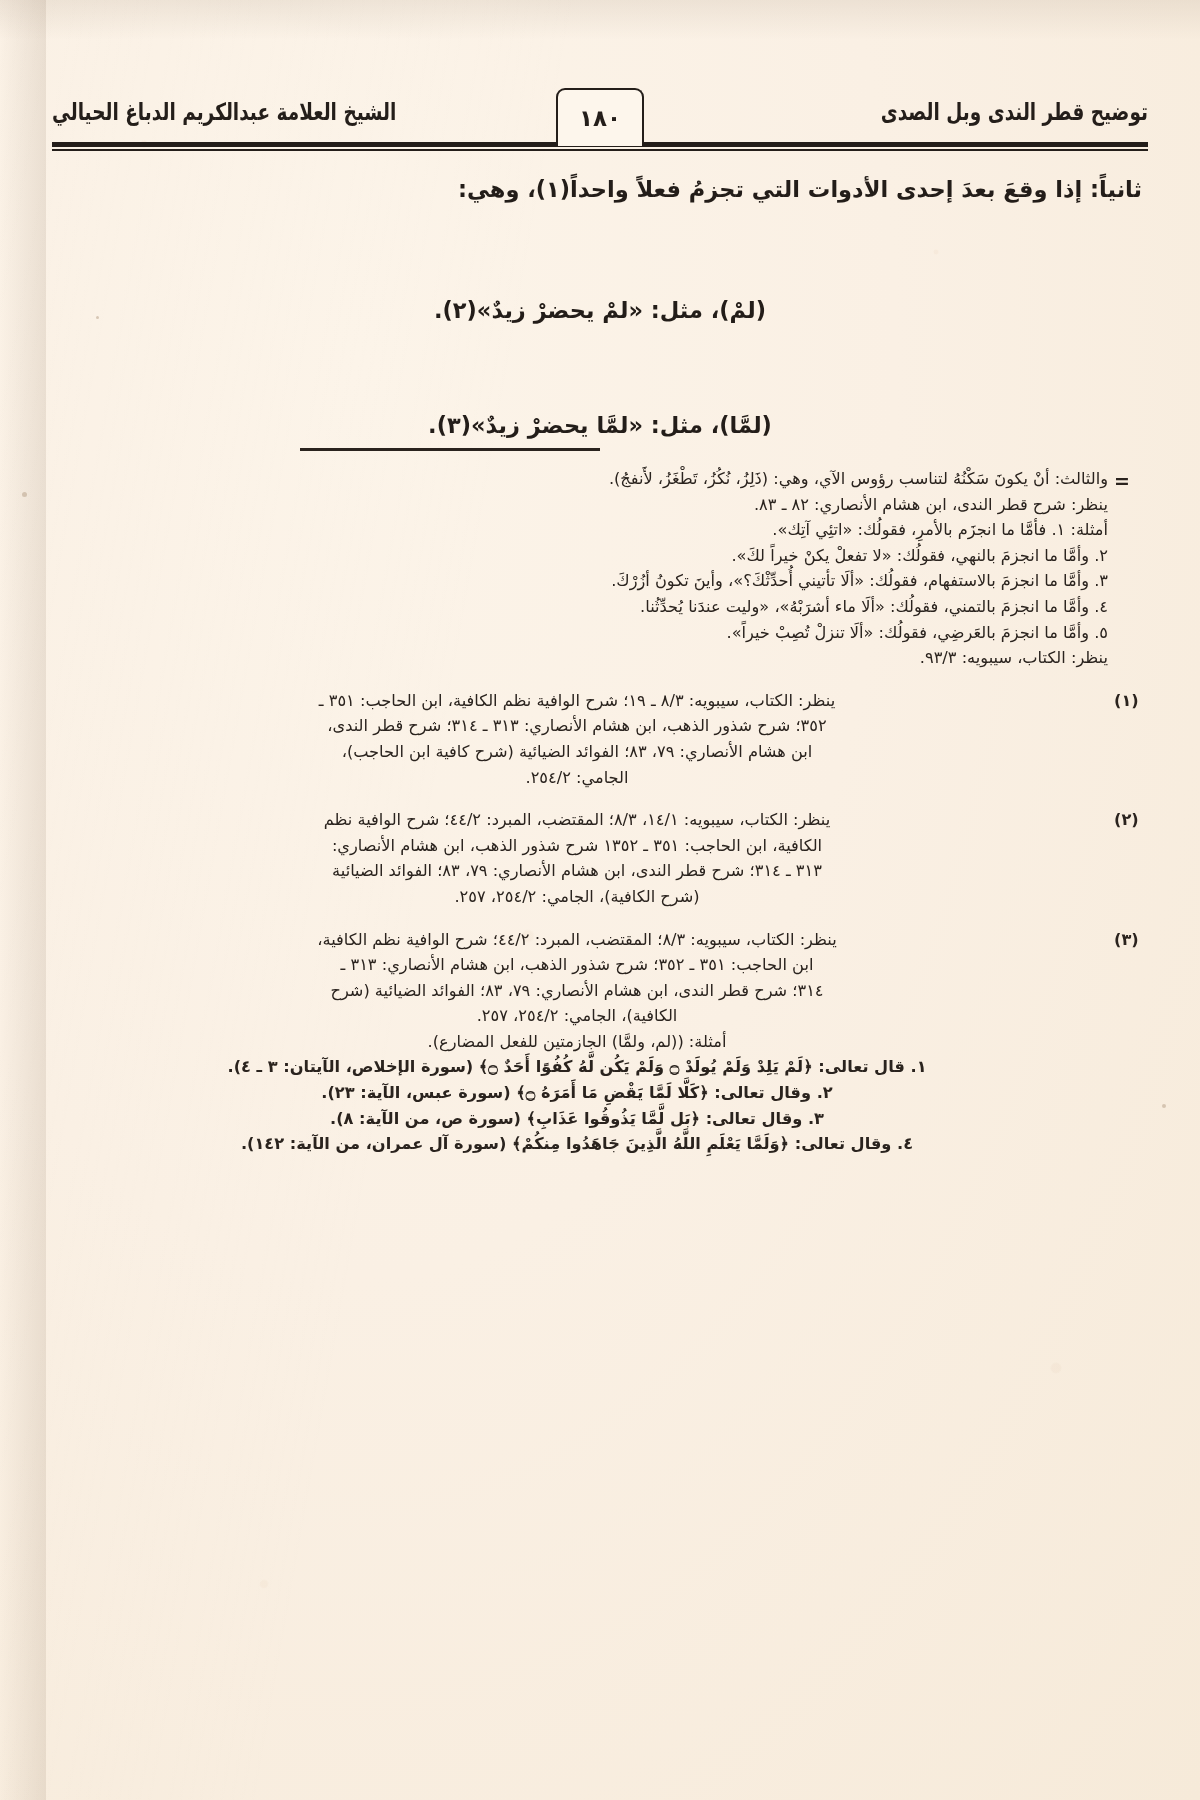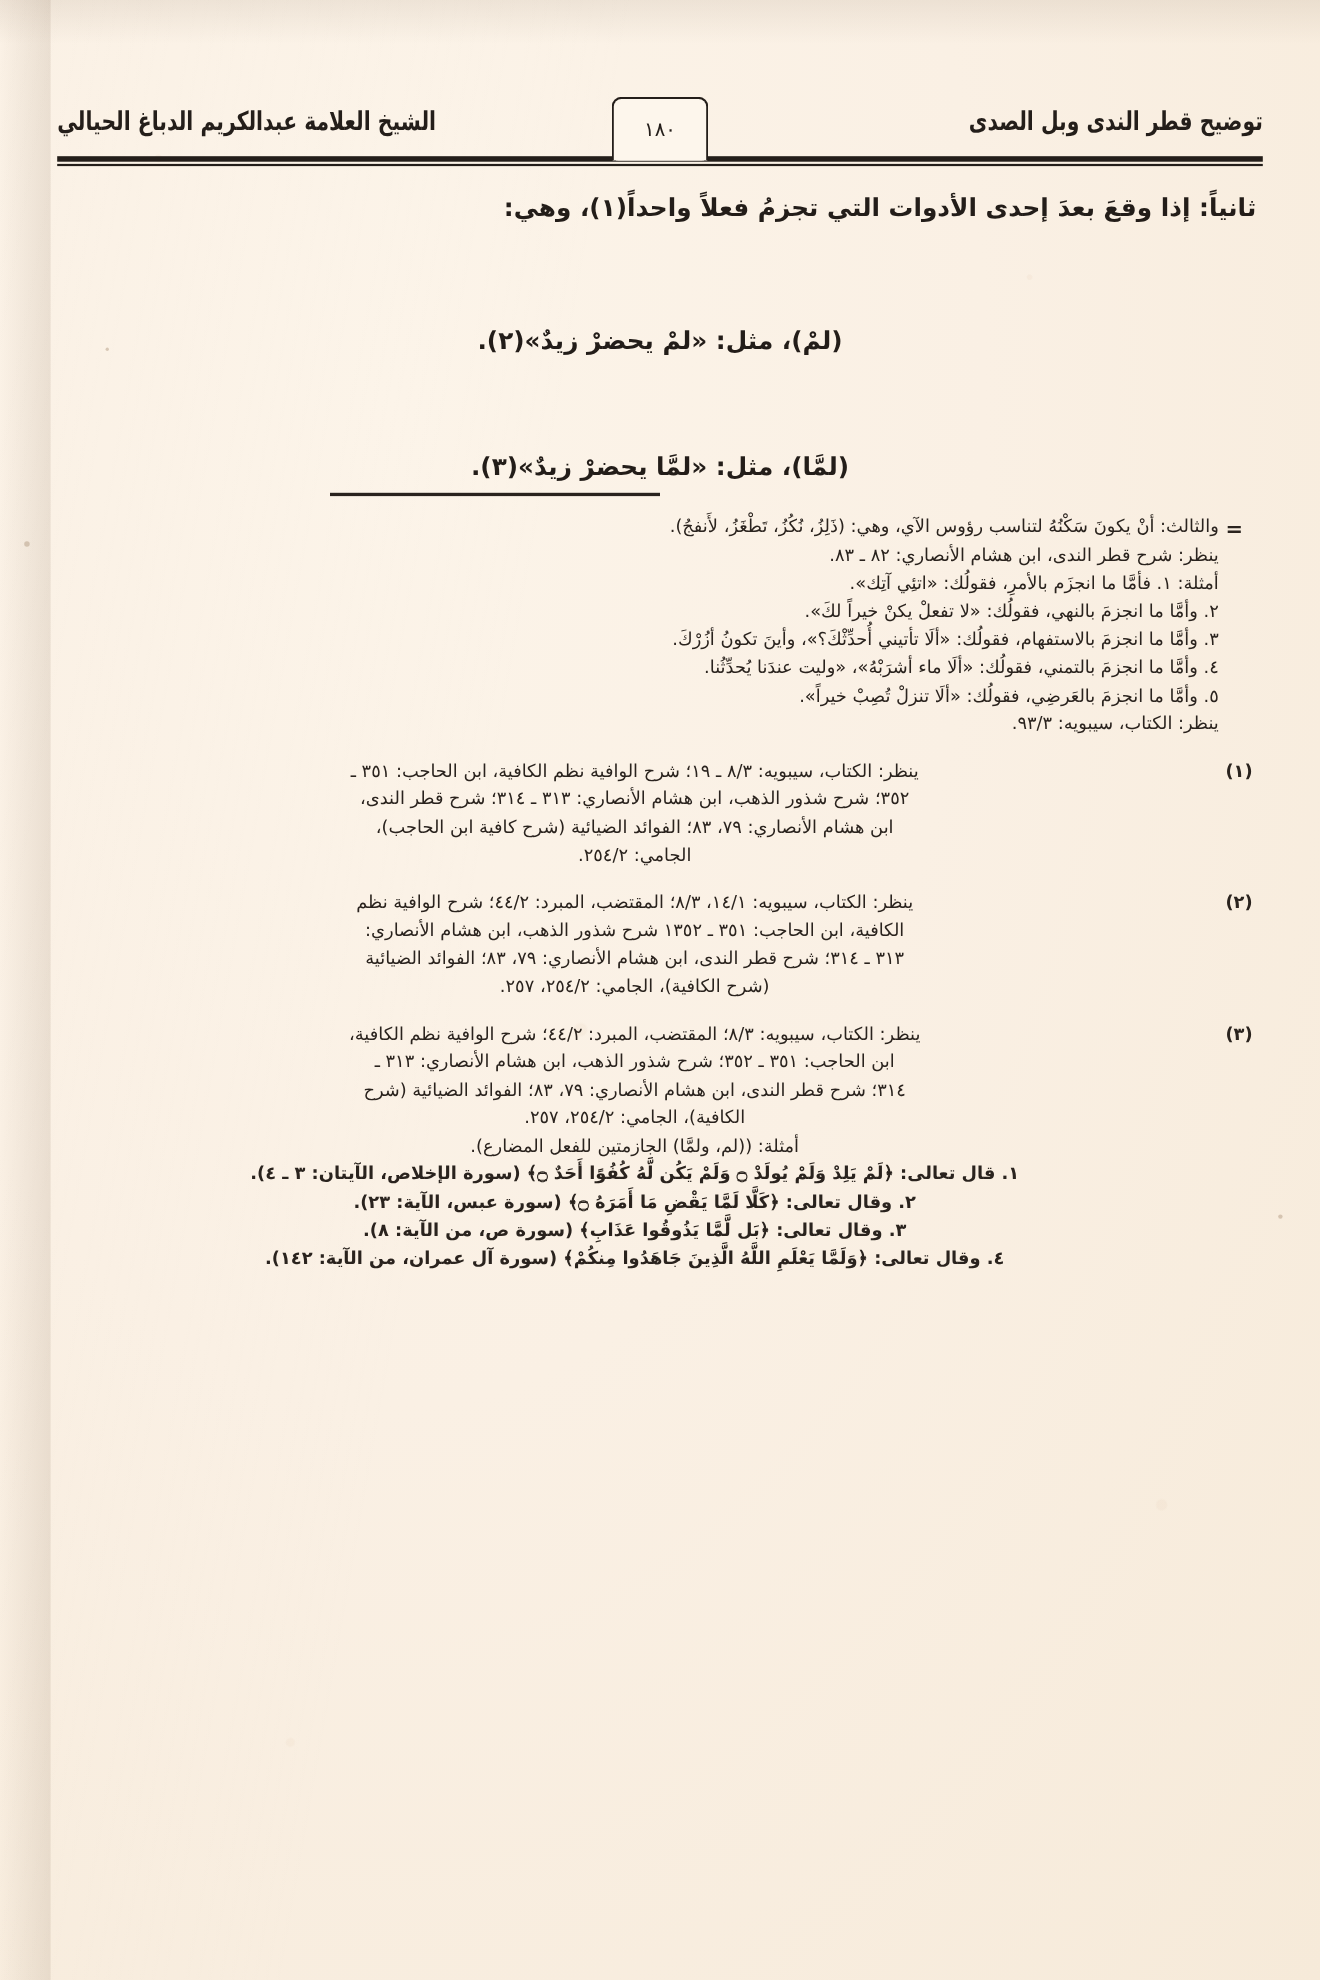--- a/index.html
+++ b/index.html
@@ -78,22 +78,22 @@
     border: 2.4px solid #241e1a;
     border-bottom: none;
     border-radius: 9px 9px 0 0;
     background: #fdf6ec;
     display: flex;
     align-items: center;
     justify-content: center;
     z-index: 3;
   }
   .page-number {
-    font-size: 18px;
-    font-weight: 400;
+    font-size: 23px;
+    font-weight: 700;
     color: #241e1a;
     letter-spacing: 1px;
   }
 
   .rule-double {
     position: absolute;
     top: 50px;
     right: 0;
     left: 0;
     height: 9px;

